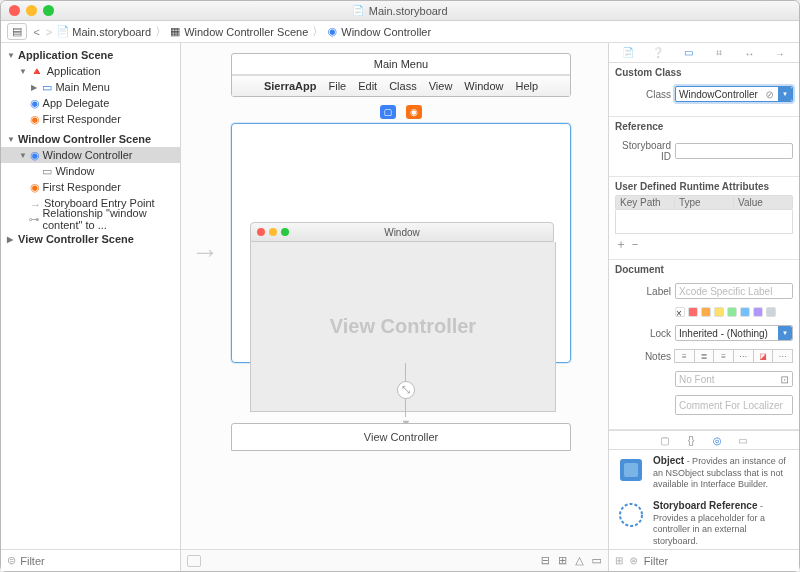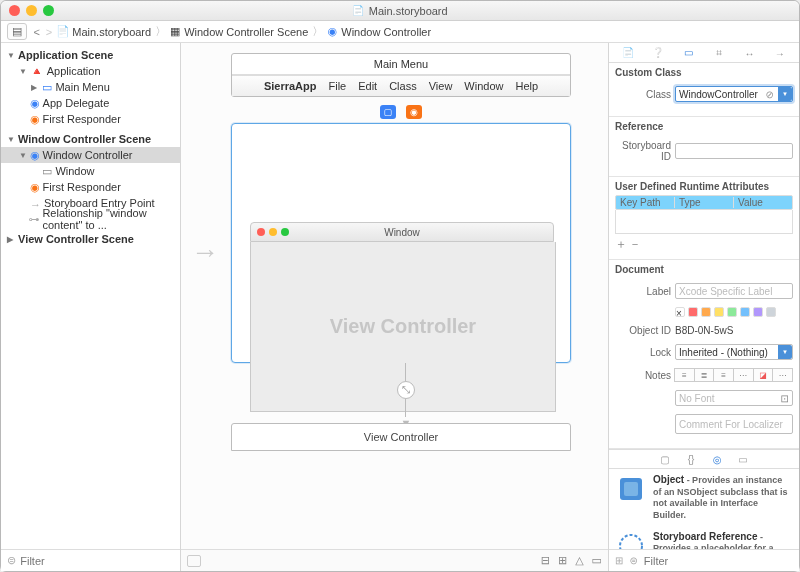--- a/index.html
+++ b/index.html
@@ -63,32 +63,32 @@
 .insp-tabs div { width:16px; height:14px; display:flex; align-items:center; justify-content:center; color:#888; border-radius:2px; }
 .insp-tabs .act { color:#2d7bd8; }
 .section { border-bottom:1px solid #e4e4e4; padding: 4px 6px 6px; }
 .sec-title { font-weight:600; font-size:10px; margin-bottom:3px; color:#555; }
 .row { display:flex; align-items:center; gap:4px; margin: 8px 0; }
 .row label { width: 56px; text-align:right; color:#666; font-size:10px;}
 .row .field { flex:1; height:16px; border:1px solid #bfbfbf; border-radius:2px; background:#fff; font-size:10px; padding:4px 3px; color:#333; display:flex; align-items:center; position:relative;}
 .row .field.sel { border-color:#4a90d9; box-shadow:0 0 0 2px rgba(74,144,217,.3);}
 .row .field .dd { position:absolute; right:0; top:0; bottom:0; width:14px; background:#4a90d9; border-radius:0 2px 2px 0; display:flex; align-items:center; justify-content:center; color:#fff; font-size:7px;}
 .row .placeholder { color:#bbb; }
-.table-head { display:flex; border:1px solid #ddd; border-radius:2px; background:#7dd3fc; height:15px; align-items:center;}
+.table-head { display:flex; border:1px solid #ddd; border-radius:2px; background:#e5e5e5; height:15px; align-items:center;}
 .table-head div { flex:1; padding:0 4px; color:#666; border-right:1px solid #ddd; font-size:10px;}
 .table-head div:last-child { border-right:none; }
 .pm { display:flex; gap:2px; color:#888; margin-top:2px; font-size:12px;}
 .swatches { display:flex; gap:3px; }
 .sw { width:10px; height:10px; border-radius:2px; border:1px solid #ddd;}
 .seg-btns { display:flex; gap:0; flex:1;}
 .seg-btns div { flex:1; height:14px; border:1px solid #ccc; margin-left:-1px; display:flex; align-items:center; justify-content:center; font-size:8px; color:#777; background:#fcfcfc;}
 .lib-tabs { height:20px; border-top:1px solid #ddd; border-bottom:1px solid #ddd; display:flex; align-items:center; justify-content:center; gap:12px; color:#999;}
 .lib-tabs div { width:14px; height:14px; display:flex; align-items:center; justify-content:center;}
 .lib-tabs .act { color:#2d7bd8;}
-.lib-list { flex:1; overflow:auto; padding:4px 6px; display:flex; flex-direction:column; gap:8px;font-weight:bold;}
+.lib-list { flex:1; overflow:auto; padding:4px 6px; display:flex; flex-direction:column; gap:8px;}
 .lib-item { display:flex; gap:6px; }
 .lib-ico { width:32px; height:32px; flex-shrink:0; display:flex; align-items:center; justify-content:center;}
 .lib-txt { font-size:9px; color:#666; line-height:1.3;}
 .lib-txt b { color:#333; font-size:10px;}
 .insp-foot { height:22px; border-top:1px solid #ddd; display:flex; align-items:center; padding:0 6px; gap:6px; color:#aaa;}
 .insp-foot input { flex:1; border:none; outline:none; font-size:11px;}
 svg { display:block; }
 </style>
 </head>
 <body>
@@ -311,24 +311,20 @@
             <div class="sw" style="background:#ff6b6b"></div>
             <div class="sw" style="background:#ffa94d"></div>
             <div class="sw" style="background:#ffe066"></div>
             <div class="sw" style="background:#8ce99a"></div>
             <div class="sw" style="background:#74c0fc"></div>
             <div class="sw" style="background:#b197fc"></div>
             <div class="sw" style="background:#ced4da"></div>
           </div>
         </div>
         <div class="row">
-          <label>Object ID</label>
-          <span>B8D-0N-5wS</span>
-        </div>
-        <div class="row">
           <label>Lock</label>
           <div class="field">
               <span>Inherited - (Nothing)</span>
               <span class="dd">▾</span>
             </div>
         </div>
         <div class="row">
           <label>Notes</label>
           <div class="seg-btns">
             <div>≡</div>

